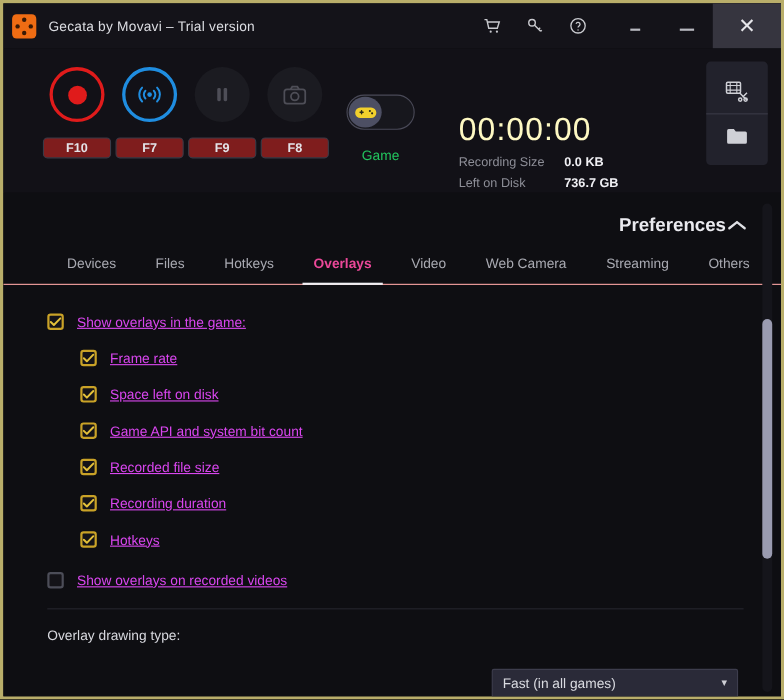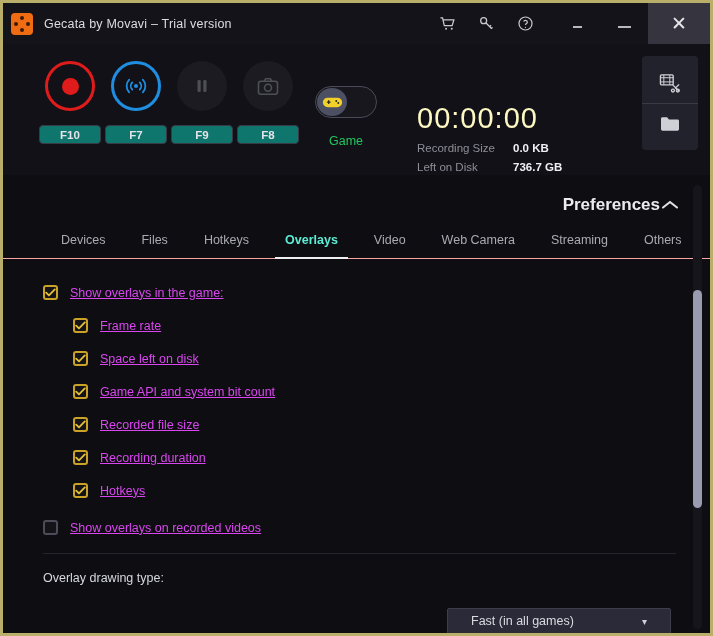--- a/index.html
+++ b/index.html
@@ -93,21 +93,21 @@
   }
   .rbtn-rec { border: 3px solid #e01b1b; }
   .rbtn-rec .dot { width: 17px; height: 17px; border-radius: 50%; background: #e01b1b; }
   .rbtn-live { border: 3px solid #1f8de0; color: #1f8de0; }
   .rbtn-dis { background: #1b1b21; color: #4e4e57; }
   .hk {
     margin-top: 14px;
     width: 62px; height: 19px;
     border: 1px solid #3a3a46;
     border-radius: 4px;
-    background: #0f766e;
+    background: #7f1d1d;
     color: #e3e3e8;
     font-size: 11.5px; font-weight: bold;
     display: flex; align-items: center; justify-content: center;
     cursor: pointer;
   }
   .game-col {
     width: 90px; padding-top: 25px;
     display: flex; flex-direction: column; align-items: center;
   }
   .toggle {
@@ -172,21 +172,21 @@
     border-bottom: 1px solid #fca5a5;
   }
   .tab {
     color: #a9aab2;
     font-size: 12.5px;
     padding: 0 18px 11px 18px;
     cursor: pointer;
     position: relative;
     white-space: nowrap;
   }
-  .tab.active { color: #5eead4; font-weight: bold; }
+  .tab.active { color: #ec4899; font-weight: bold; }
   .tab.active::after {
     content: ""; position: absolute;
     left: 8px; right: 8px; bottom: -1px;
     height: 2px; background: #eeeef2;
   }
 
   .opts { padding: 26px 0 0 40px; }
   .optrow { display: flex; align-items: center; margin-bottom: 18px; cursor: pointer; }
   .optrow.indent { padding-left: 30px; }
   .cb {
@@ -211,21 +211,21 @@
     padding: 17px 0 0 40px;
   }
   .bottom-label { color: #d7d8de; font-size: 12.5px; }
   .select {
     position: absolute; left: 444px; bottom: 5px;
     width: 224px; height: 26px;
     background: #2a2a38;
     border: 1px solid #3d3d4d;
     border-radius: 2px;
     display: flex; align-items: center; justify-content: space-between;
-    padding: 0 23px;
+    padding: 0 9px;
     color: #dadbe1; font-size: 12.5px;
     cursor: pointer;
   }
   .select .cv { color: #cfd0d6; font-size: 10px; }
 
   
   .scrollbar {
     position: absolute; right: 8px; top: 10px;
     width: 9px; height: 444px;
     background: #15151b;

